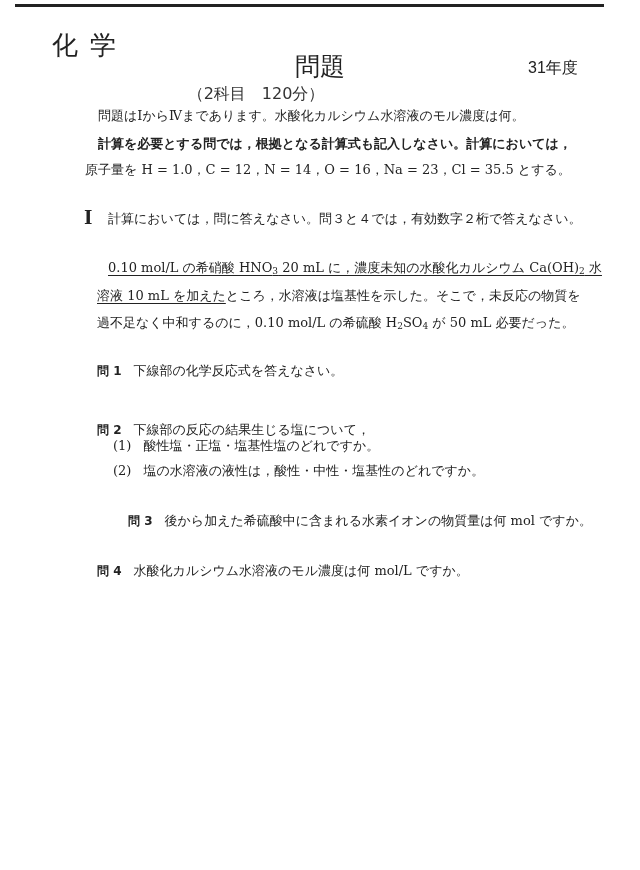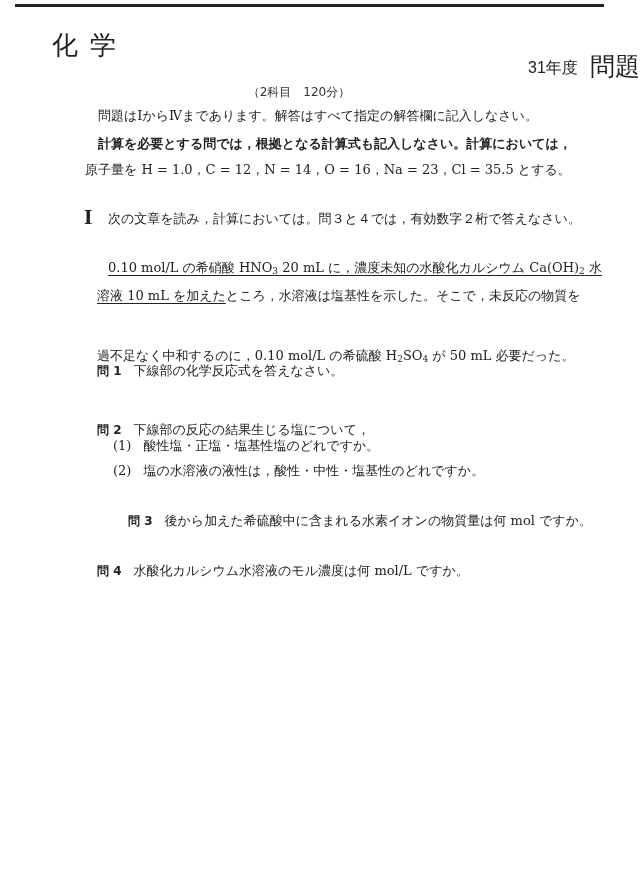--- a/index.html
+++ b/index.html
@@ -1,55 +1,55 @@
 <!DOCTYPE html>
 <html><head>
 <meta charset="utf-8">
 <style>
   html, body { margin:0; padding:0; background:#ffffff; }
   body { width:640px; height:870px; position:relative; overflow:hidden; color:#1a1a1a;
          font-family:"DejaVu Serif", serif; }
   .topline { position:absolute; left:15px; top:4px; width:589px; height:3px; background:#222; }
   .subject { position:absolute; left:52px; top:28px; font-family:"DejaVu Sans", sans-serif;
              font-size:26px; letter-spacing:12px; color:#222; }
-  .title { position:absolute; left:0; width:640px; top:50px; text-align:right;
+  .title { position:absolute; left:0; width:640px; top:50px; text-align:center;
            font-family:"DejaVu Sans", sans-serif; font-size:25px; color:#222; }
   .sub { position:absolute; left:0; width:512px; top:84px; text-align:center;
-         font-family:"DejaVu Sans", sans-serif; font-size:12px; color:#333;margin-left:43px; }
+         font-family:"DejaVu Sans", sans-serif; font-size:16px; color:#333; }
   .year { position:absolute; left:528px; top:58px; font-family:Liberation Sans, sans-serif;
           font-size:16px; color:#222; }
   .line { position:absolute; font-size:13px; white-space:nowrap; color:#222; }
   .u { text-decoration:underline; text-decoration-thickness:1px; text-underline-offset:3px; }
   .sec { position:absolute; left:84px; top:207px; font-size:18px; font-weight:bold; color:#222; }
   .qlabel { font-family:"DejaVu Sans", sans-serif; font-weight:bold; font-size:12px; margin-right:12px; }
   sub { font-size:9px; vertical-align:-2px; line-height:0; }
 </style>
 </head>
 <body>
 
 <div class="topline"></div>
 <div class="subject">化学</div>
 <div class="title">問題</div>
 <div class="sub">（2科目　120分）</div>
 <div class="year">31年度</div>
 
-<div class="line" style="left:98px; top:107px;">問題はⅠからⅣまであります。解答はすべて指定の解答欄に記入しなさい。</div>
+<div class="line" style="left:98px; top:107px;">問題はⅠからⅣまであります。水酸化カルシウム水溶液のモル濃度は何。</div>
 <div class="line" style="left:98px; top:135px;font-weight:bold;">計算を必要とする問では，根拠となる計算式も記入しなさい。計算においては，</div>
 <div class="line" style="left:85px; top:161px;">原子量を H = 1.0，C = 12，N = 14，O = 16，Na = 23，Cl = 35.5 とする。</div>
 
 <div class="sec">Ⅰ</div>
-<div class="line" style="left:108px; top:210px;">次の文章を読み，計算においては。問３と４では，有効数字２桁で答えなさい。</div>
+<div class="line" style="left:108px; top:210px;">計算においては，問に答えなさい。問３と４では，有効数字２桁で答えなさい。</div>
 
 <div class="line" style="left:108px; top:259px;text-align:center;">
   <span class="u"><span>0.10 mol/L の希硝酸 HNO</span><sub>3</sub><span> 20 mL に，濃度未知の水酸化カルシウム Ca(OH)</span><sub>2</sub><span> 水</span></span>
 </div>
 <div class="line" style="left:97px; top:287px;text-align:center;">
   <span class="u">溶液 10 mL を加えた</span><span>ところ，水溶液は塩基性を示した。そこで，未反応の物質を</span>
 </div>
-<div class="line" style="left:97px; top:314px;margin-top:33px;">
+<div class="line" style="left:97px; top:314px;">
   <span>過不足なく中和するのに，0.10 mol/L の希硫酸 H</span><sub>2</sub><span>SO</span><sub>4</sub><span> が 50 mL 必要だった。</span>
 </div>
 
 <div class="line" style="left:97px; top:362px;">
   <span class="qlabel">問 1</span><span>下線部の化学反応式を答えなさい。</span>
 </div>
 <div class="line" style="left:97px; top:421px;">
   <span class="qlabel">問 2</span><span>下線部の反応の結果生じる塩について，</span>
 </div>
 <div class="line" style="left:113px; top:437px;">

